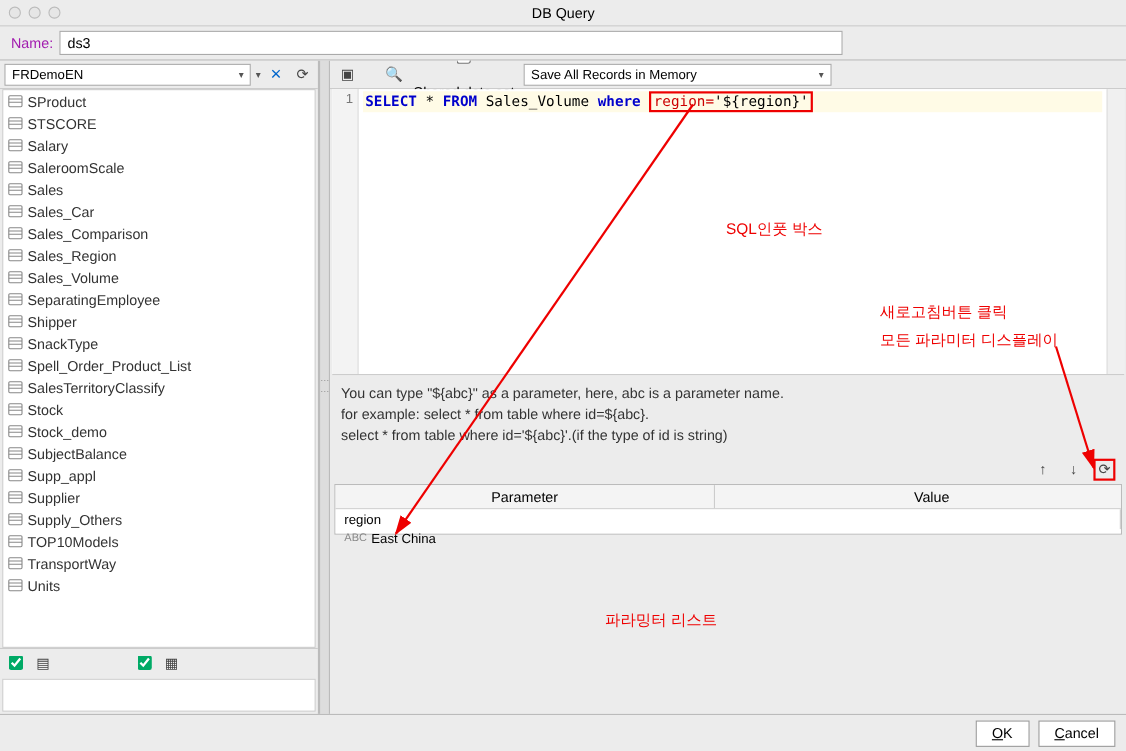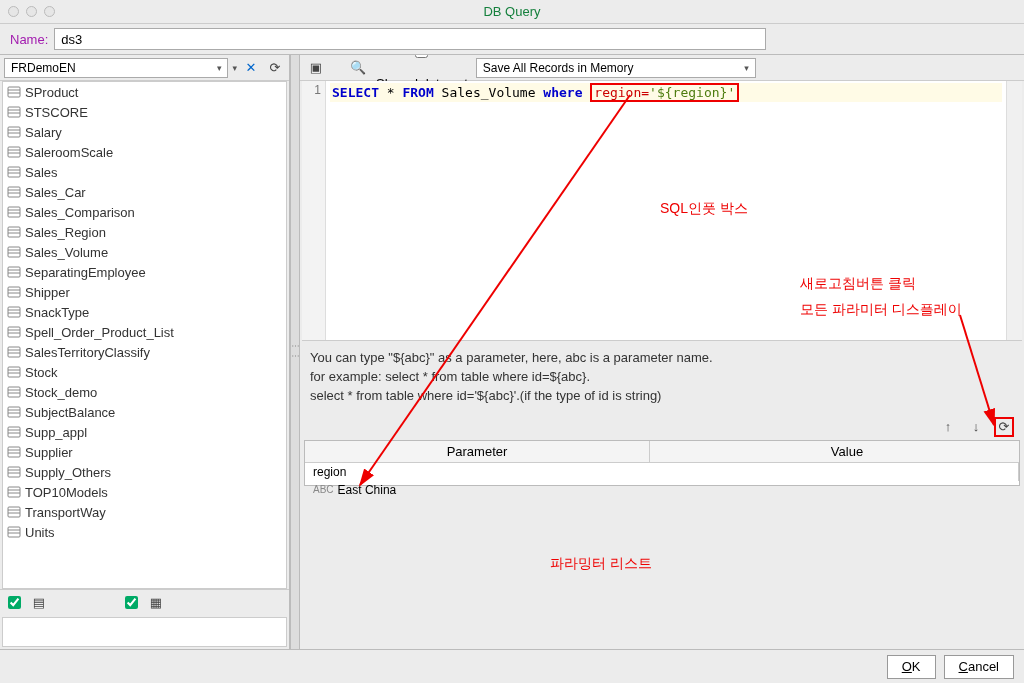--- a/index.html
+++ b/index.html
@@ -1,21 +1,21 @@
 <!DOCTYPE html>
 <html><head>
 <meta charset="utf-8">
 <style>
   * { box-sizing: border-box; margin: 0; padding: 0; }
   body { font-family: Arial, sans-serif; font-size: 12px; background: #ececec; width: 1024px; height: 683px; overflow: hidden; position: relative; }
   .window { width: 1024px; height: 683px; background: #ececec; display: flex; flex-direction: column; }
   .titlebar { height: 24px; display: flex; align-items: center; padding: 0 8px; border-bottom: 1px solid #ccc; position: relative; }
   .traffic { display: flex; gap: 7px; position: absolute; left: 8px; }
   .dot { width: 11px; height: 11px; border-radius: 50%; border: 1px solid #bbb; background: #e6e6e6; }
-  .title-center { flex: 1; text-align: center; font-size: 13px; color: #15803d; }
+  .title-center { flex: 1; text-align: center; font-size: 13px; color: #000000; }
   .name-row { height: 30px; display: flex; align-items: center; padding: 4px 10px; gap: 6px; }
   .name-row label { font-size: 13px; color: #a21caf; }
   .name-input { flex: 1; height: 22px; border: 1px solid #aaa; background: #fff; padding: 0 6px; font-size: 13px; max-width: 712px; }
   .main { flex: 1; display: flex; border-top: 1px solid #bbb; overflow: hidden; }
   .left-pane { width: 290px; display: flex; flex-direction: column; border-right: 1px solid #bbb; }
   .db-row { height: 26px; display: flex; align-items: center; padding: 2px 4px; gap: 4px; border-bottom: 1px solid #ccc; }
   .db-select { flex: 1; height: 20px; border: 1px solid #aaa; background: #fff; display: flex; align-items: center; padding: 0 6px; justify-content: space-between; }
   .chev { font-size: 9px; color: #555; }
   .icon-btn { width: 20px; height: 20px; display: flex; align-items: center; justify-content: center; cursor: pointer; font-size: 13px; color: #444; }
   .tree { flex: 1; background: #fff; overflow-y: auto; border: 1px solid #ccc; margin: 0 2px; }
@@ -30,21 +30,21 @@
   .toolbar2 { height: 26px; display: flex; align-items: center; padding: 2px 6px; gap: 8px; border-bottom: 1px solid #ccc; }
   .toolbar2 .icon-btn { border: none; }
   .shared-check { display: flex; align-items: center; gap: 18px; font-size: 13px; flex-direction: column; }
   .save-select { height: 20px; border: 1px solid #aaa; background: #fff; display: flex; align-items: center; padding: 0 6px; justify-content: space-between; width: 280px; }
   .sql-area { height: 260px; display: flex; border-bottom: 1px solid #ccc; position: relative; background: #fff; margin: 0 2px; }
   .gutter { width: 24px; background: #f3f3f3; border-right: 1px solid #ddd; text-align: right; padding: 2px 4px; font-size: 12px; color: #777; }
   .sql-text { flex: 1; padding: 2px 4px; font-family: monospace; font-size: 13px; position: relative; }
   .sql-line { background: #fffbe6; padding: 0 2px; white-space: nowrap; }
   .kw-blue { color: #0000cc; font-weight: bold; }
   .kw-red { color: #cc0000; }
-  .kw-mag { color: #4d7c0f; }
+  .kw-mag { color: #000000; }
   .param-box { border: 2px solid #e00; display: inline-block; padding: 0 2px; }
   .scroll-v { width: 16px; background: #f0f0f0; border-left: 1px solid #ddd; }
   .hint { padding: 8px 10px; font-size: 13px; color: #333; line-height: 1.45; }
   .param-tools { height: 26px; display: flex; align-items: center; justify-content: flex-end; padding: 0 10px; gap: 8px; font-size: 16px; position: relative; }
   .refresh-highlight { border: 2px solid #e00; padding: 0 2px; }
   .param-table { border: 1px solid #bbb; margin: 0 4px; }
   .param-head { display: flex; height: 22px; background: #f4f4f4; border-bottom: 1px solid #ccc; gap: 25px; }
   .param-head .col { flex: 1; text-align: center; font-size: 13px; border-right: 1px solid #ccc; display: flex; align-items: center; justify-content: center; }
   .param-head .col:last-child { border-right: none; }
   .param-row { display: flex; height: 22px; background: #fff; flex-direction: column; }

